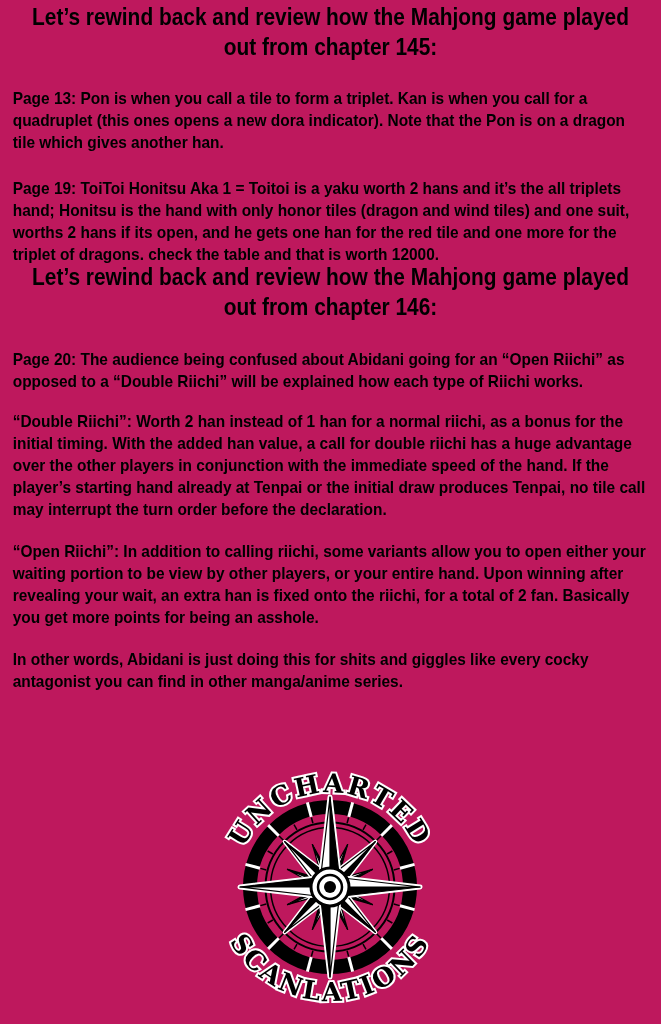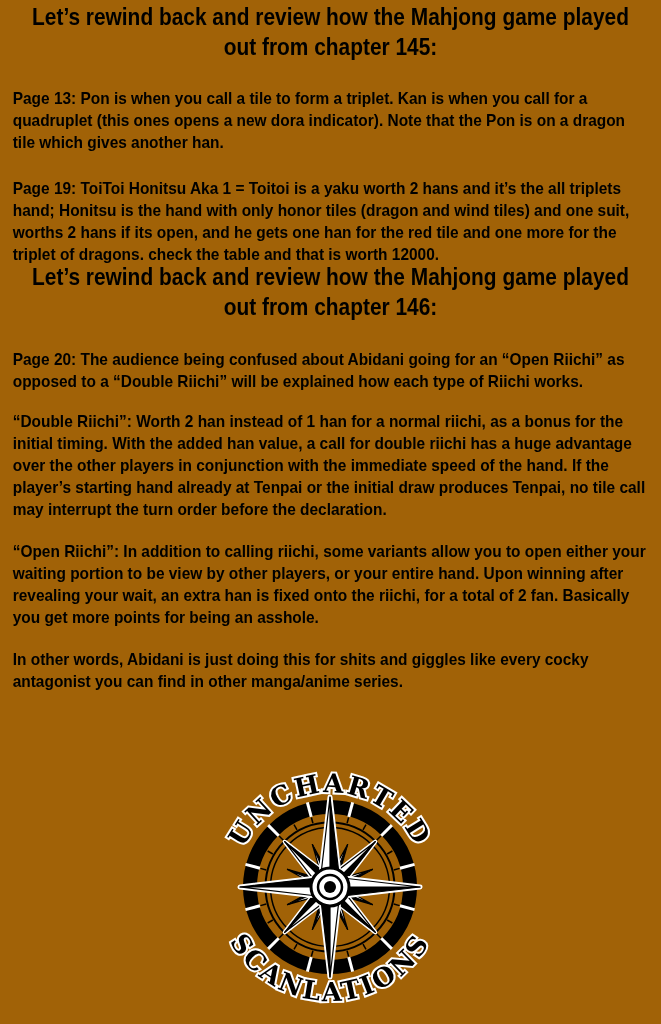--- a/index.html
+++ b/index.html
@@ -5,21 +5,21 @@
   html, body {
     margin: 0; padding: 0;
     background: #ffffff;
     width: 661px; height: 1024px;
     overflow: hidden;
     font-family: "Liberation Sans", sans-serif;
   }
   .page {
     position: relative;
     width: 661px; height: 1024px;
-    background: #a16207;
+    background: #be185d;
     color: #000000;
   }
   .text-zone {
     position: absolute;
     left: 0; top: 0;
     width: 728px;
     padding: 2px 14px 0 14px;
     box-sizing: border-box;
     transform: scaleX(0.908);
     transform-origin: 0 0;

